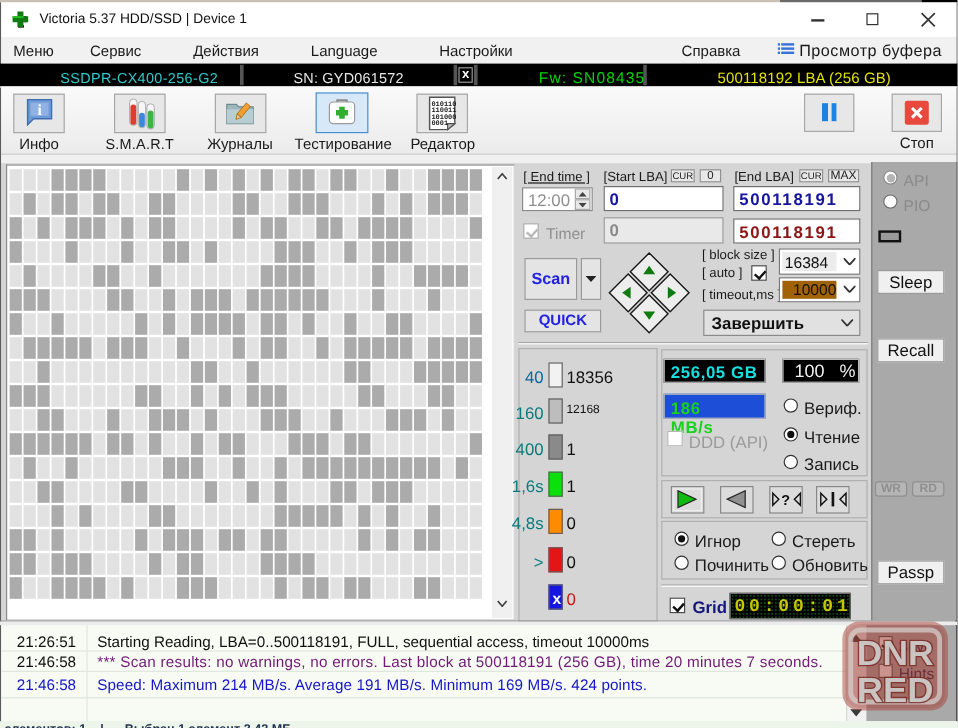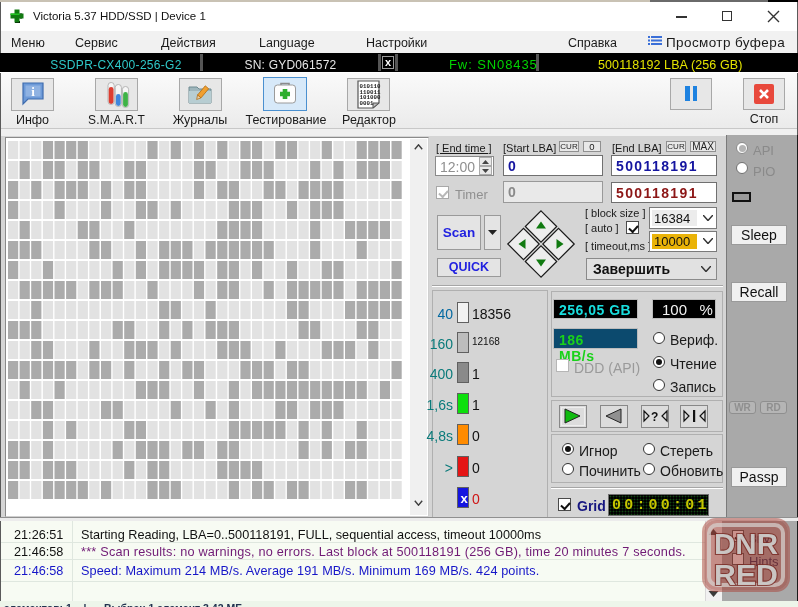--- a/index.html
+++ b/index.html
@@ -811,21 +811,21 @@
 <div class="lbl" style="left:585px;top:207px;">[ block size ]</div>
 <div class="lbl" style="left:585px;top:222px;">[ auto ]</div>
 <div class="cb chk" style="left:626px;top:221px;"></div>
 <div class="lbl" style="left:585px;top:240px;">[ timeout,ms ]</div>
 <div class="ab" style="left:649px;top:207px;width:68px;height:22px;background:#fff;border:1px solid #7a7a7a;"></div>
 <div class="ab" style="left:652px;top:210px;width:45px;height:16px;background:#ececec;font-size:13px;color:#111;padding:1px 0 0 2px;">16384</div>
 <svg class="ab" style="left:703px;top:215px;" width="10" height="6">
     <path d="M0 0 L5 5.5 L10 0" fill="none" stroke="#333" stroke-width="1.5"></path>
   </svg>
 <div class="ab" style="left:649px;top:231px;width:68px;height:21px;background:#fff;border:1px solid #7a7a7a;"></div>
-<div class="ab" style="left:652px;top:234px;width:45px;height:15px;background:#eab308;font-size:13px;color:#111;padding:0 0 0 2px;">10000</div>
+<div class="ab" style="left:652px;top:234px;width:45px;height:15px;background:#a16207;font-size:13px;color:#111;padding:0 0 0 2px;text-align:right;">10000</div>
 <svg class="ab" style="left:703px;top:238px;" width="10" height="6">
     <path d="M0 0 L5 5.5 L10 0" fill="none" stroke="#333" stroke-width="1.5"></path>
   </svg>
 <div class="ab" style="left:586px;top:258px;width:131px;height:22px;background:#e1e1e1;border:1px solid #8a8a8a;font-size:14px;font-weight:bold;color:#111;padding:2px 0 0 6px;">Завершить</div>
 <svg class="ab" style="left:701px;top:266px;" width="10" height="6">
     <path d="M0 0 L5 5.5 L10 0" fill="none" stroke="#333" stroke-width="1.5"></path>
   </svg>
 
 <div class="ab" style="left:432px;top:285px;width:291px;height:2px;border-top:1px solid #a6a6a6;border-bottom:1px solid #fff;"></div>
 
@@ -850,21 +850,21 @@
 <div class="lbl" style="left:472px;top:460px;font-size:14px;color:#111;">0</div>
 <div class="lbl" style="left:424px;top:491px;width:29px;font-size:14px;color:#14532d;margin-top:36px;">Err</div>
 <div class="ab" style="left:457px;top:487px;width:12px;height:21px;background:#1515e0;border:1px solid #606060;">
     <span style="position:absolute;left:0;top:0;width:12px;height:21px;color:#fff;font-weight:bold;font-size:13px;text-align:center;line-height:21px;">x</span>
   </div>
 <div class="lbl" style="left:472px;top:491px;font-size:14px;color:#cf1515;">0</div>
 
 <div class="ab" style="left:551px;top:291px;width:172px;height:106px;border:1px solid #b0b0b0;"></div>
 <div class="ab" style="left:553px;top:299px;width:85px;height:20px;background:#000;border:1.5px solid #bcbcbc;font-size:14px;font-weight:bold;color:#18dede;letter-spacing:0.5px;padding:2px 0 0 5px;">256,05 GB</div>
 <div class="ab" style="left:652px;top:299px;width:64px;height:20px;background:#000;border:1.5px solid #bcbcbc;font-size:15px;color:#f2f2f2;padding:1px 0 0 9px;">100&nbsp;&nbsp;&nbsp;%</div>
-<div class="ab" style="left:553px;top:328px;width:85px;height:21px;background:#0c4a6e;border:1.5px solid #bcbcbc;font-size:14px;font-weight:bold;color:#19d219;letter-spacing:0.5px;padding:3px 18px 0 5px;">186 MB/s</div>
+<div class="ab" style="left:553px;top:328px;width:85px;height:21px;background:#1d4ed8;border:1.5px solid #bcbcbc;font-size:14px;font-weight:bold;color:#19d219;letter-spacing:0.5px;padding:3px 18px 0 5px;">186 MB/s</div>
 <div class="cb" style="left:556px;top:359px;border-color:#b6b6b6;"></div>
 <div class="lbl" style="left:574px;top:360px;font-size:14px;color:#9a9a9a;">DDD (API)</div>
 <div class="radio" style="left:653px;top:332px;"></div>
 <div class="lbl" style="left:670px;top:332px;font-size:14px;">Вериф.</div>
 <div class="radio sel" style="left:653px;top:356px;"></div>
 <div class="lbl" style="left:670px;top:356px;font-size:14px;">Чтение</div>
 <div class="radio" style="left:653px;top:379px;"></div>
 <div class="lbl" style="left:670px;top:379px;font-size:14px;">Запись</div>
 
 <div class="ab" style="left:551px;top:400px;width:172px;height:32px;border:1px solid #b0b0b0;"></div>

